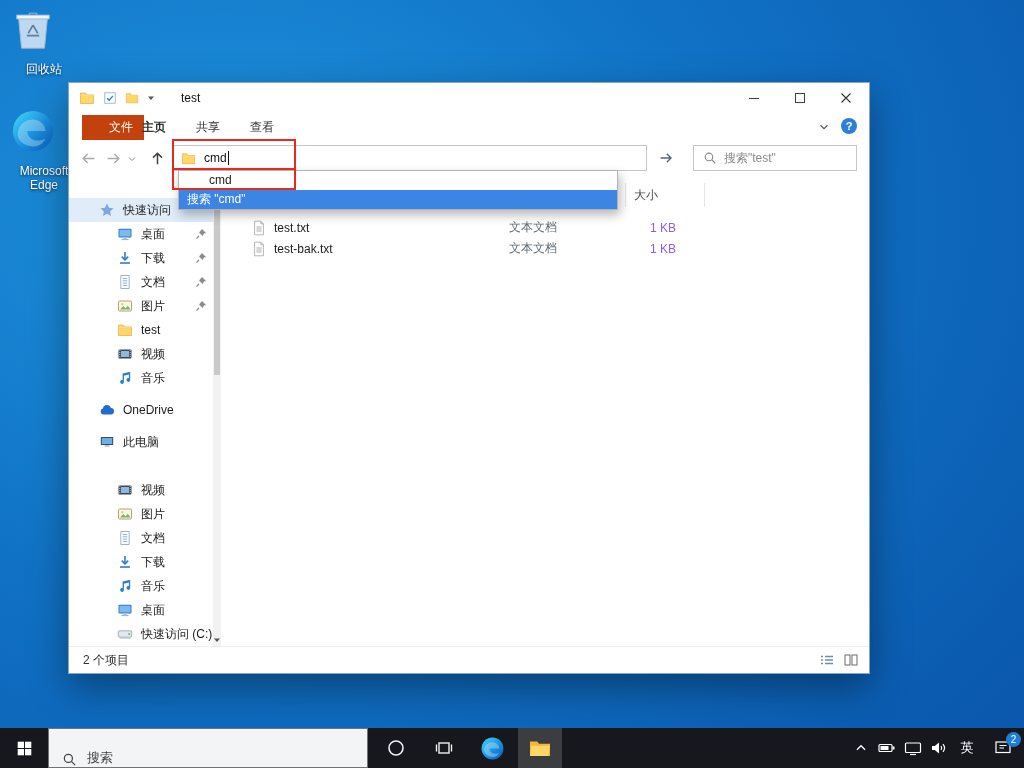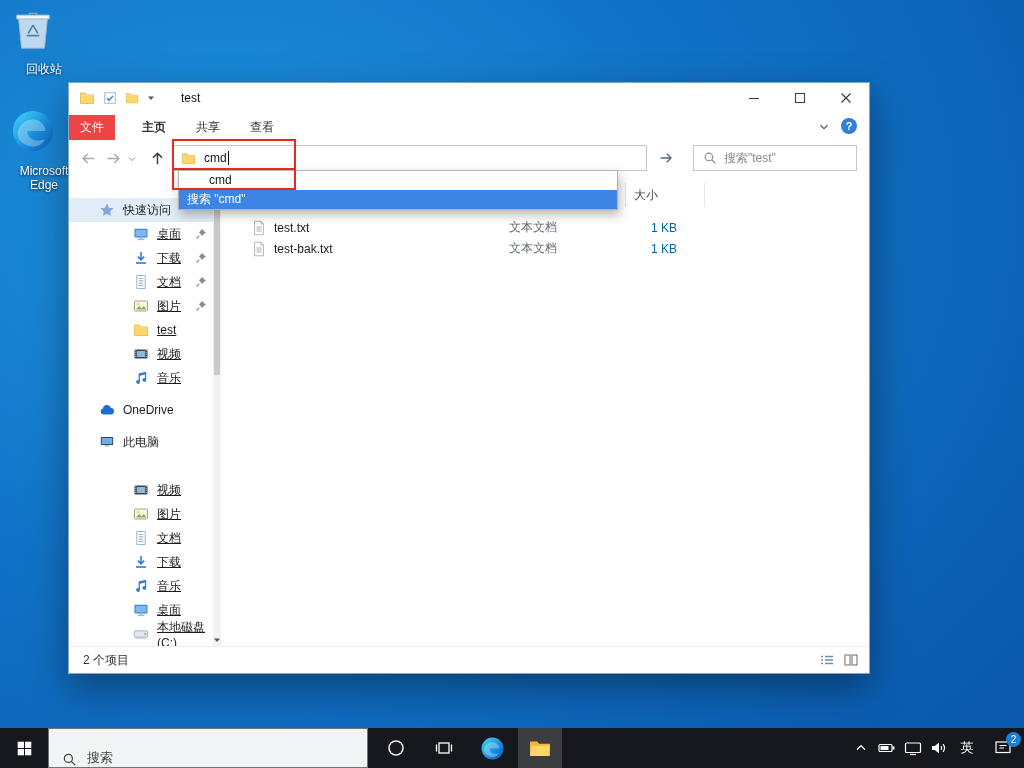--- a/index.html
+++ b/index.html
@@ -17,21 +17,21 @@
   
   .win{position:absolute;left:68px;top:82px;width:802px;height:592px;background:#fff;
     border:1px solid #86a6c6;box-sizing:border-box;box-shadow:0 14px 36px rgba(0,0,0,.38);}
   .titlebar{position:absolute;left:0;top:0;right:0;height:30px;background:#fff;}
   .qat{position:absolute;left:10px;top:0;height:30px;display:flex;align-items:center;gap:8px;}
   .wtitle{position:absolute;left:112px;top:0;line-height:30px;font-size:12px;color:#111;}
   .wbtns{position:absolute;right:0;top:0;display:flex;}
   .wbtn{width:46px;height:30px;color:#444;}
   .ribbon{position:absolute;left:0;top:30px;right:0;height:27px;border-bottom:1px solid #e3e3e3;background:#fff;}
   .rtab{position:absolute;top:2px;height:25px;line-height:25px;width:46px;text-align:center;font-size:12px;color:#333;cursor:pointer;}
-  .rtab-file{left:0;background:#ef4444;color:#fff;}
+  .rtab-file{left:13px;background:#c2410c;color:#fff;padding-left:16px;}
   .rtab-home{left:62px;font-weight:bold;} .rtab-share{left:116px;} .rtab-view{left:170px;}
   .rcollapse{position:absolute;right:38px;top:7px;color:#555;}
   .rhelp{position:absolute;right:12px;top:5px;width:16px;height:16px;border-radius:50%;background:#2f7fd6;color:#fff;
     font-size:11px;line-height:16px;text-align:center;font-weight:bold;}
 
   .navbar{position:absolute;left:0;top:57px;right:0;height:37px;background:#fff;border-bottom:1px solid #e8e8e8;}
   .nbtn{position:absolute;top:8px;width:20px;height:20px;}
   .nav-back{left:9px;color:#ababab;} .nav-fwd{left:34px;color:#ababab;}
   .nav-chev{left:57px;top:13px;width:12px;height:12px;color:#8a8a8a;}
   .nav-up{left:78px;color:#3f3f3f;}
@@ -51,36 +51,36 @@
   .ddrow.sel{background:#3d85e4;color:#fff;padding-left:8px;}
 
   .redbox{position:absolute;border:2px solid #e62a1c;z-index:40;pointer-events:none;box-sizing:border-box;}
   .red1{left:103px;top:56px;width:124px;height:31px;}
   .red2{left:103px;top:85px;width:124px;height:22px;}
 
   .content{position:absolute;left:0;top:94px;right:0;bottom:26px;background:#fff;}
   .sidebar{position:absolute;left:0;top:0;width:160px;height:100%;}
   .srow{position:absolute;left:0;width:144px;height:24px;display:flex;align-items:center;font-size:12px;color:#1c1c1c;
     box-sizing:border-box;cursor:pointer;}
-  .lvl0{padding-left:30px;} .lvl1{padding-left:64px;text-decoration:underline;}
+  .lvl0{padding-left:30px;} .lvl1{padding-left:48px;}
   .srow.sel{background:#e0edf9;}
   .sic{margin-right:8px;flex:0 0 auto;}
   .pin{position:absolute;left:126px;top:6px;}
   .sscroll{position:absolute;left:144px;top:0;width:8px;height:100%;background:#f2f2f2;}
   .sthumb{position:absolute;left:1px;top:8px;width:6px;height:190px;background:#c9c9c9;}
   .sarrow{position:absolute;left:0;bottom:3px;width:8px;height:8px;color:#555;}
 
   .main{position:absolute;left:160px;top:0;right:0;height:100%;}
   .colhead{position:absolute;left:0;top:6px;right:0;height:24px;font-size:12px;color:#4a4a4a;}
   .colsize{position:absolute;left:396px;top:0;width:80px;line-height:24px;padding-left:8px;
     border-left:1px solid #e4e4e4;border-right:1px solid #e4e4e4;box-sizing:border-box;cursor:pointer;}
   .frow{position:absolute;left:0;width:100%;height:21px;display:flex;align-items:center;font-size:12px;color:#1c1c1c;cursor:pointer;}
   .frow .fic{margin-left:22px;margin-right:7px;flex:0 0 auto;}
   .ftype{position:absolute;left:280px;color:#5f6a73;}
-  .fsize{position:absolute;left:393px;width:84px;text-align:center;color:#0369a1;}
+  .fsize{position:absolute;left:363px;width:84px;text-align:right;color:#8b5cf6;}
 
   .statusbar{position:absolute;left:0;right:0;bottom:0;height:26px;border-top:1px solid #ededed;background:#fff;
     font-size:12px;color:#333;}
   .scount{position:absolute;left:14px;line-height:26px;}
   .vicons{position:absolute;right:10px;top:5px;display:flex;gap:8px;}
 
   
   .taskbar{position:absolute;left:0;top:728px;width:1024px;height:40px;background:#16181d;display:flex;align-items:center;}
   .start{width:48px;height:40px;flex:0 0 auto;cursor:pointer;}
   .tbsearch{width:320px;height:40px;background:#f3f4f5;border:1px solid #6f7479;box-sizing:border-box;
@@ -539,21 +539,21 @@
               </svg>
             </span>
           <span>桌面</span>
         </div>
         <div class="srow lvl1" style="top:445px">
           <span class="sic">
               <svg width="16" height="16">
                 <use href="#i-disk"></use>
               </svg>
             </span>
-          <span>本地磁盘 (C:)</span>
+          <span>快速访问 (C:)</span>
         </div>
 
         <div class="sscroll">
           <div class="sthumb"></div>
           <span class="sarrow cx">
               <svg width="8" height="8">
                 <use href="#i-tridown"></use>
               </svg>
             </span>
         </div>

